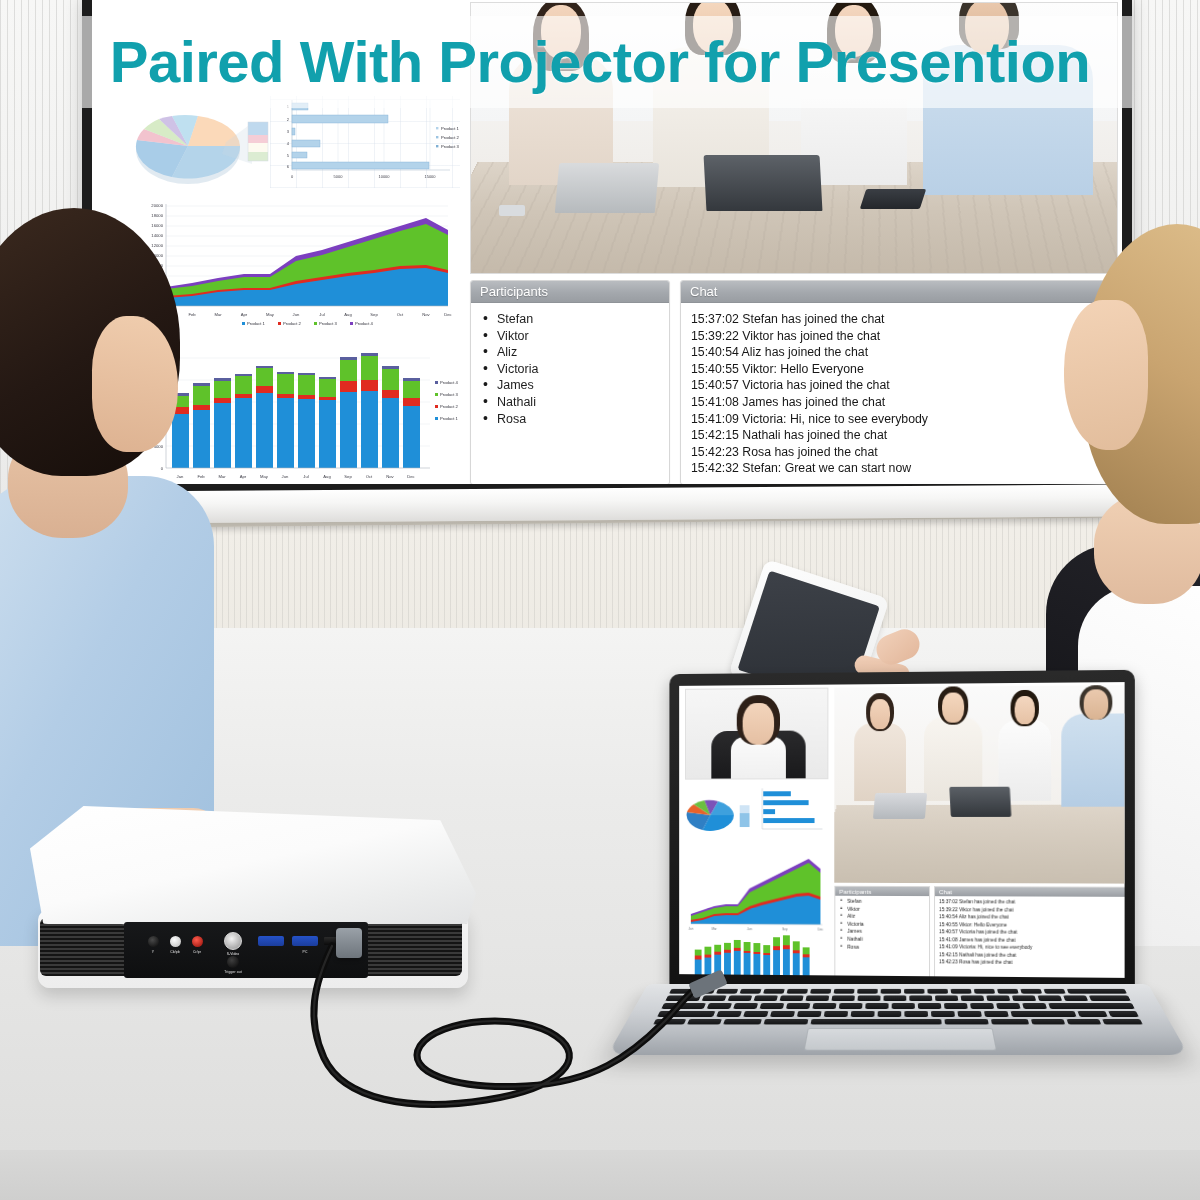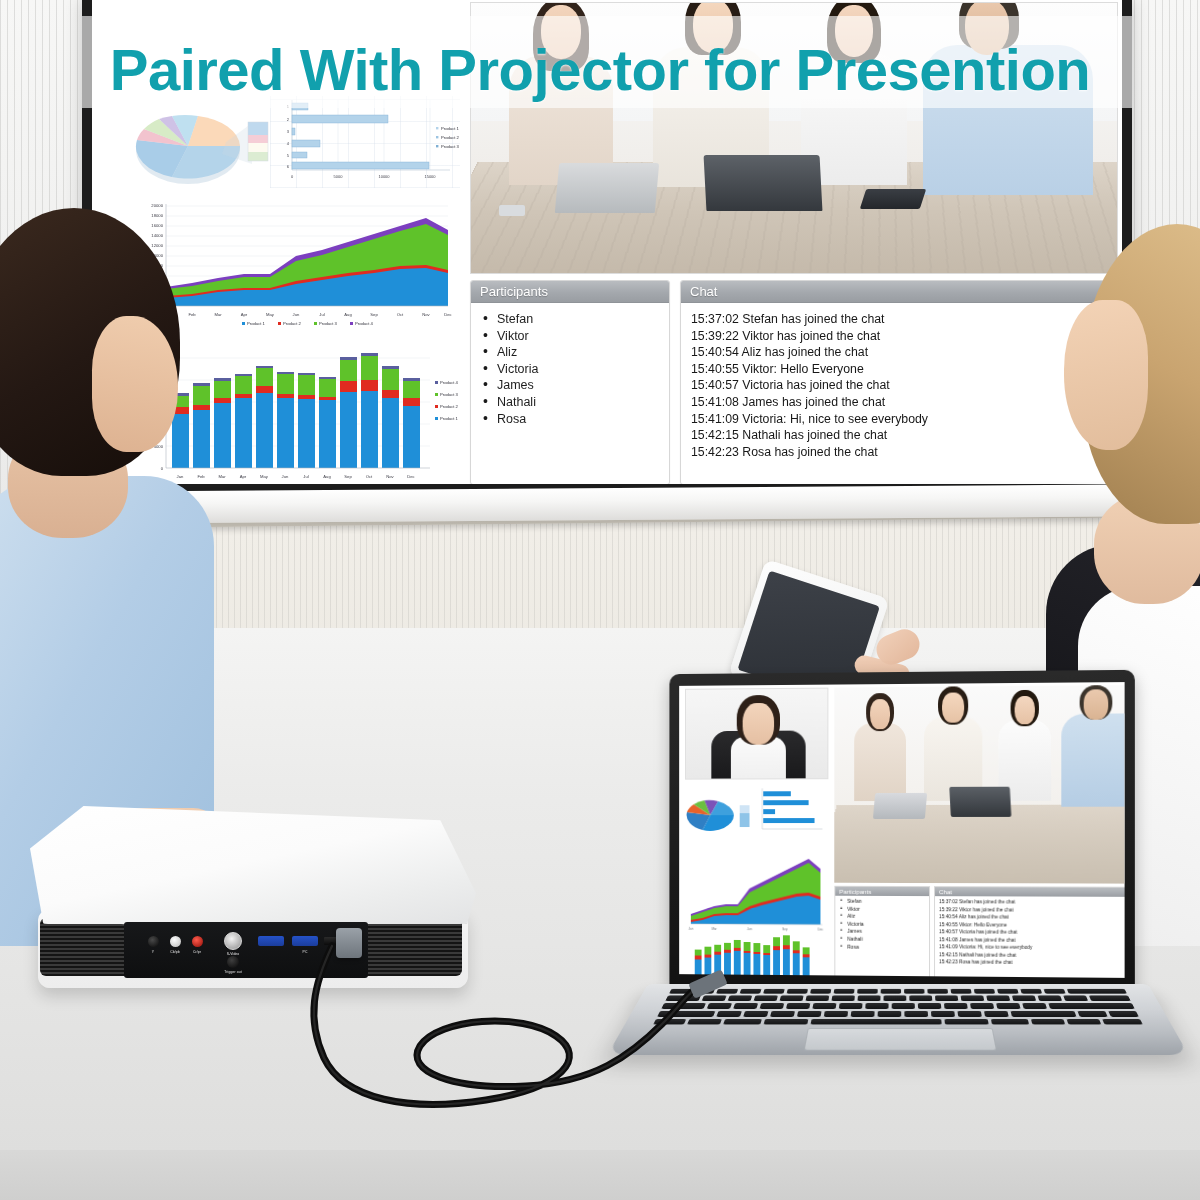--- a/index.html
+++ b/index.html
@@ -235,21 +235,21 @@
     position: absolute; left: 7px; top: 10px; width: 116px; height: 104px;
     background: linear-gradient(160deg,#3d4148,#2b2f35); border-radius: 4px;
   }
   .finger {
     position:absolute; background: linear-gradient(160deg,#f0cfb8,#e3b89c);
     border-radius: 16px;
   }
 
   
   #page-title {
-    position: absolute; left: 0; top: 36px; width: 1200px;
+    position: absolute; left: 0; top: 28px; width: 1200px;
     text-align: center;
     font-size: 58px; font-weight: 700; letter-spacing: -0.5px;
     color: #11a0ad;
     font-family: "Liberation Sans", sans-serif;
     z-index: 50;
     text-shadow: 0 1px 2px rgba(255,255,255,.75);
   }
   .title-veil{
     position:absolute; left:82px; top:16px; width:1050px; height:92px;
     background: rgba(255,255,255,.62); z-index: 40;
@@ -569,20 +569,21 @@
           <div class="card-body">
             <div class="chat-line">15:37:02 Stefan has joined the chat</div>
             <div class="chat-line">15:39:22 Viktor has joined the chat</div>
             <div class="chat-line">15:40:54 Aliz has joined the chat</div>
             <div class="chat-line">15:40:55 Viktor: Hello Everyone</div>
             <div class="chat-line">15:40:57 Victoria has joined the chat</div>
             <div class="chat-line">15:41:08 James has joined the chat</div>
             <div class="chat-line">15:41:09 Victoria: Hi, nice to see everybody</div>
             <div class="chat-line">15:42:15 Nathali has joined the chat</div>
             <div class="chat-line">15:42:23 Rosa has joined the chat</div>
+            <div class="chat-line">15:42:32 Stefan: Great we can start now</div>
           </div>
         </div>
       </div>
 
     </div>
   </div>
   <div class="roller-bar"></div>
 
   <div class="room-person" id="person-left">
     <div class="rp-shirt" style="left:0; top:280px; width:250px; height:470px;

